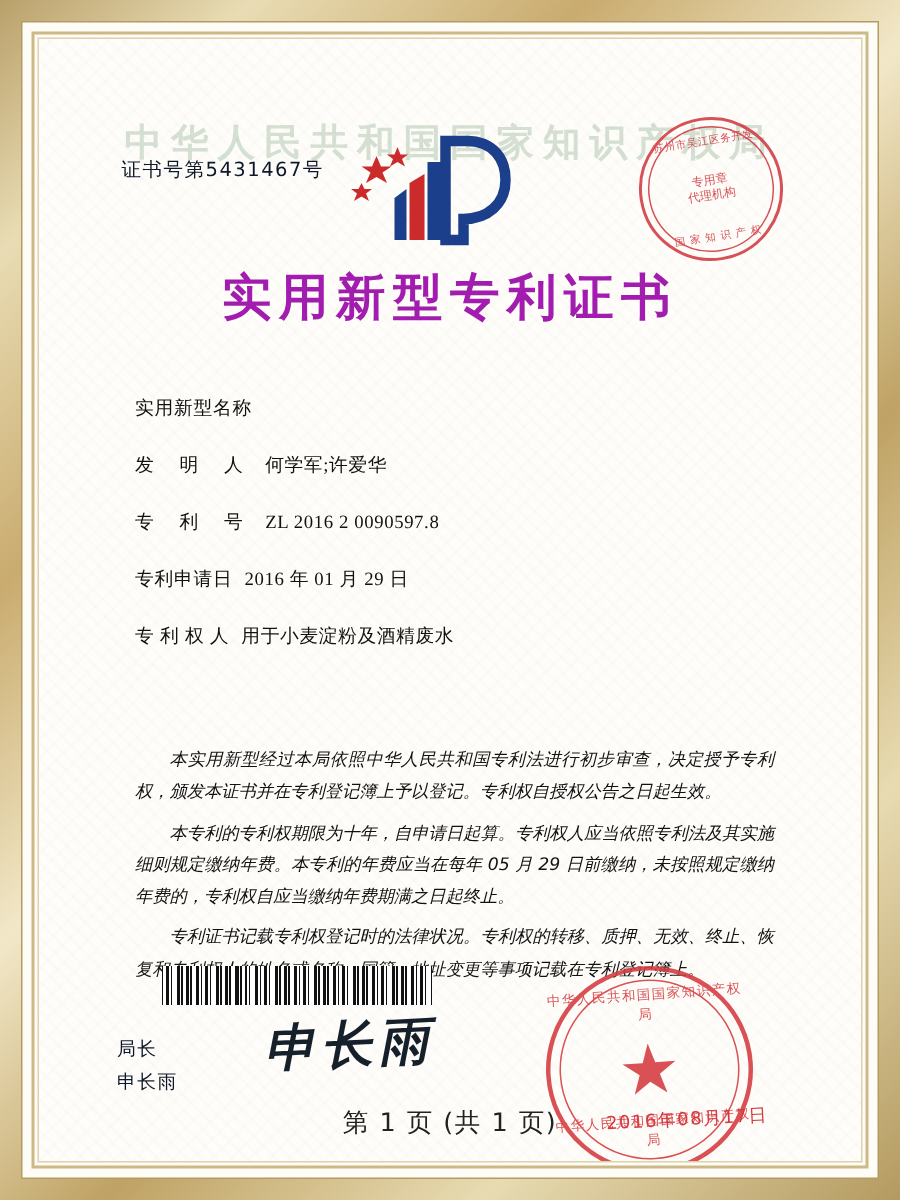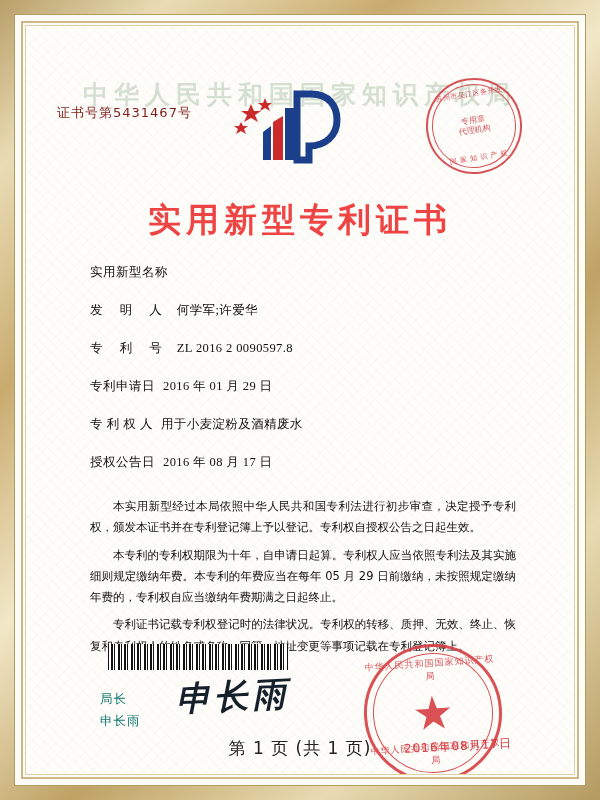--- a/index.html
+++ b/index.html
@@ -74,24 +74,24 @@
     color: rgba(120, 160, 120, 0.30);
     font-family: "DejaVu Sans", "Liberation Sans", sans-serif;
     font-weight: bold;
     pointer-events: none;
     z-index: 1;
   }
 
   
   .cert-no {
     position: absolute;
-    left: 31px;
+    left: 55px;
     top: 78px;
     font-size: 13px;
-    color: #7f1d1d;
+    color: #0f172a;
     letter-spacing: 1px;
     z-index: 4;
   }
 
   .top-seal {
     position: absolute;
     right: 52px;
     top: 52px;
     width: 92px;
     height: 92px;
@@ -137,28 +137,28 @@
     top: 62px;
     transform: translateX(-50%);
     width: 150px;
     height: 78px;
     z-index: 3;
   }
 
   
   .title {
     position: absolute;
-    top: 172px;
+    top: 150px;
     left: 0;
     width: 100%;
     text-align: center;
     font-size: 33px;
     font-weight: bold;
     letter-spacing: 5px;
-    color: #ef4444;
+    color: #a21caf;
     z-index: 4;
     font-family: "DejaVu Sans", "Liberation Sans", sans-serif;
   }
 
   
   .fields {
     position: absolute;
     left: 64px;
     right: 54px;
     top: 238px;
@@ -190,20 +190,21 @@
   .body-text {
     position: absolute;
     left: 64px;
     right: 58px;
     top: 470px;
     z-index: 4;
     font-size: 11.5px;
     line-height: 1.85;
     color: #111;
     text-align: justify;
+    font-style: italic;
   }
   .body-text p {
     margin: 0 0 6px 0;
     text-indent: 2em;
   }
 
   
   .barcode {
     position: absolute;
     left: 82px;
@@ -216,26 +217,26 @@
       #111 0px, #111 1px, #fff 1px, #fff 3px,
       #111 3px, #111 5px, #fff 5px, #fff 6px,
       #111 6px, #111 7px, #fff 7px, #fff 10px,
       #111 10px, #111 12px, #fff 12px, #fff 13px
     );
   }
 
   
   .sign-block {
     position: absolute;
-    left: 74px;
+    left: 52px;
     top: 662px;
     z-index: 4;
     font-size: 12.5px;
     line-height: 1.75;
-    color: #0f766e;
+    color: #0f172a;
     letter-spacing: 1px;
   }
   .signature {
     position: absolute;
     left: 150px;
     top: 648px;
     z-index: 4;
     font-family: "DejaVu Serif", "Liberation Serif", serif;
     font-size: 34px;
     font-style: italic;
@@ -362,24 +363,20 @@
           <span class="value">ZL 2016 2 0090597.8</span>
         </div>
         <div class="field">
           <span class="label">专利申请日</span>
           <span class="value">2016 年 01 月 29 日</span>
         </div>
         <div class="field">
           <span class="label">专 利 权 人</span>
           <span class="value">用于小麦淀粉及酒精废水</span>
         </div>
-        <div class="field">
-          <span class="label">授权公告日</span>
-          <span class="value">2016 年 08 月 17 日</span>
-        </div>
       </div>
 
       <div class="body-text">
         <p>本实用新型经过本局依照中华人民共和国专利法进行初步审查，决定授予专利权，颁发本证书并在专利登记簿上予以登记。专利权自授权公告之日起生效。</p>
         <p>本专利的专利权期限为十年，自申请日起算。专利权人应当依照专利法及其实施细则规定缴纳年费。本专利的年费应当在每年 05 月 29 日前缴纳，未按照规定缴纳年费的，专利权自应当缴纳年费期满之日起终止。</p>
         <p>专利证书记载专利权登记时的法律状况。专利权的转移、质押、无效、终止、恢复和专利权人的姓名或名称、国籍、地址变更等事项记载在专利登记簿上。</p>
       </div>
 
       <div class="barcode"></div>
 

